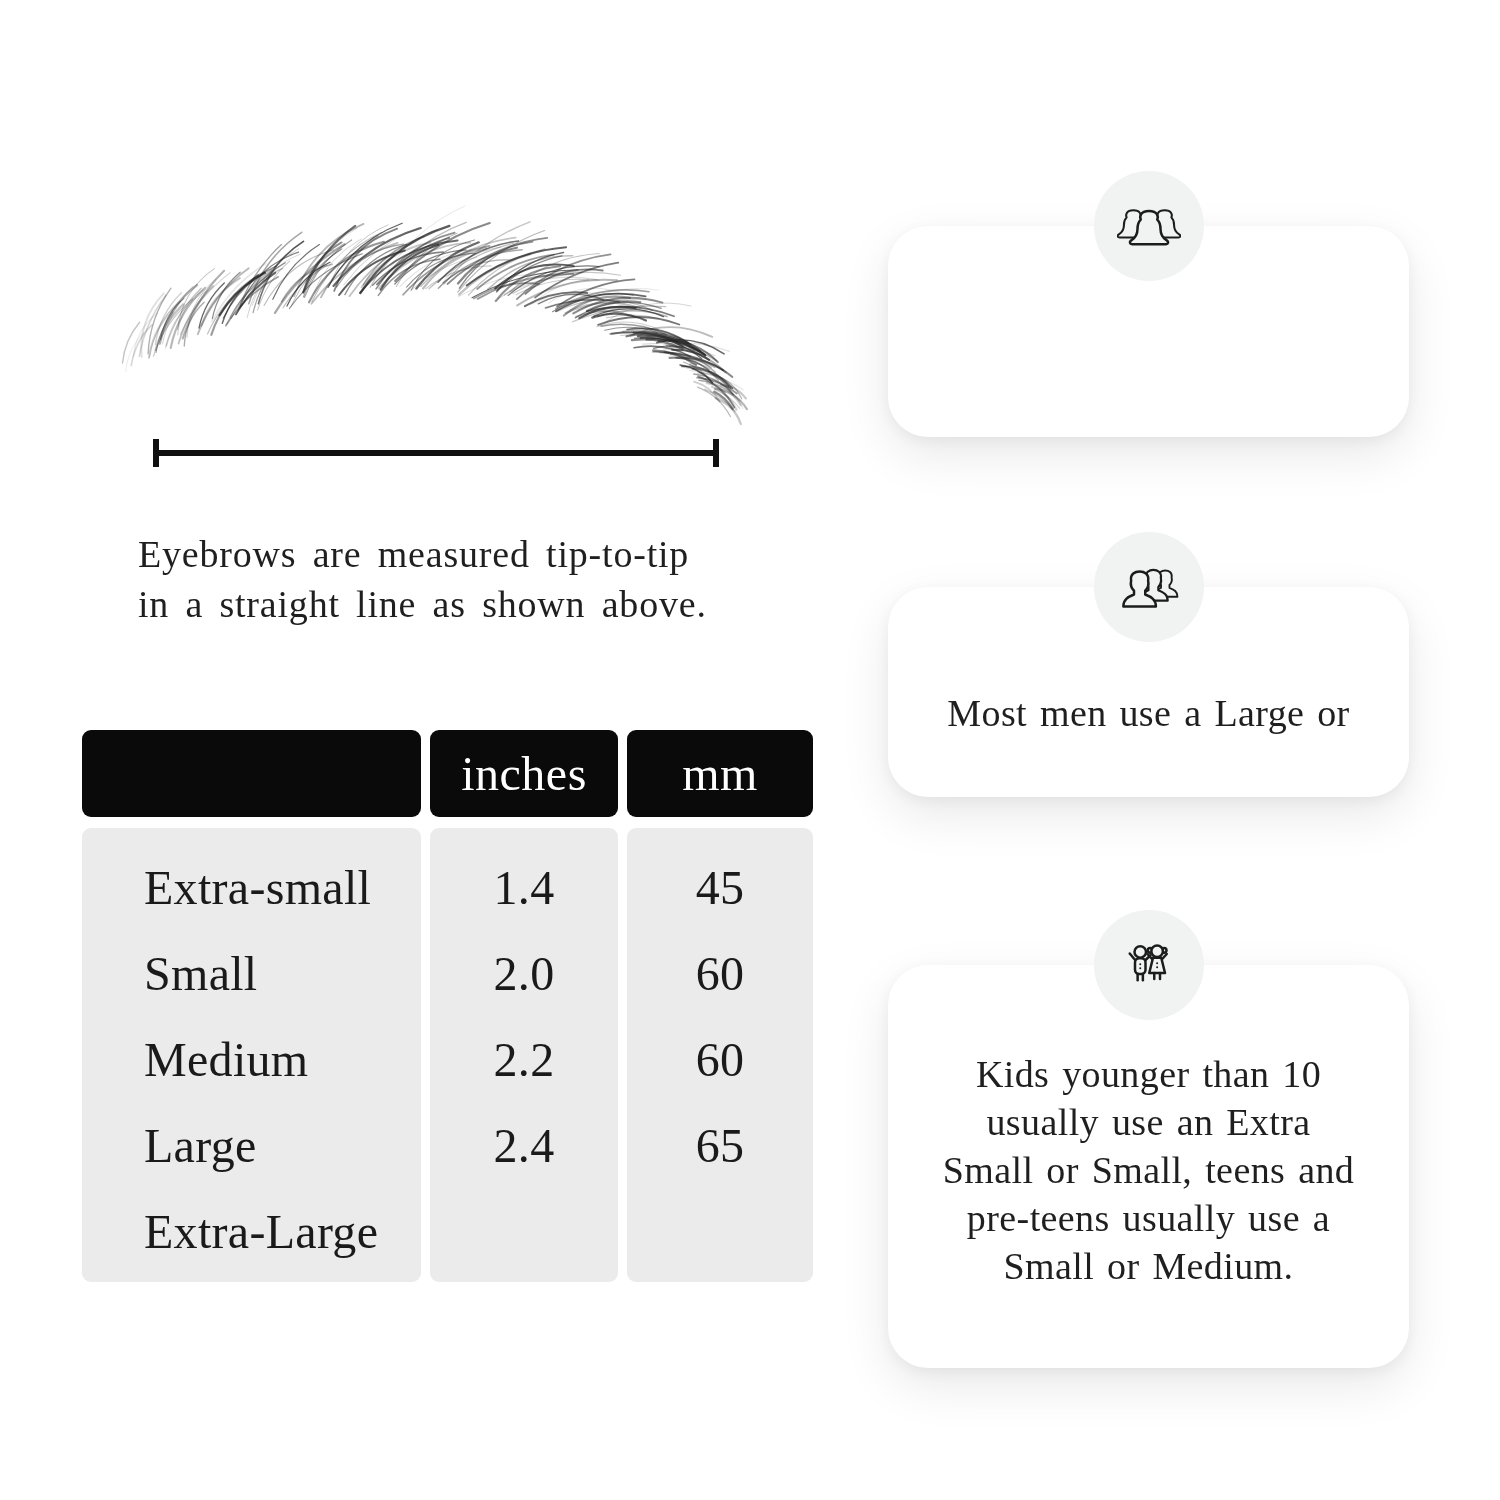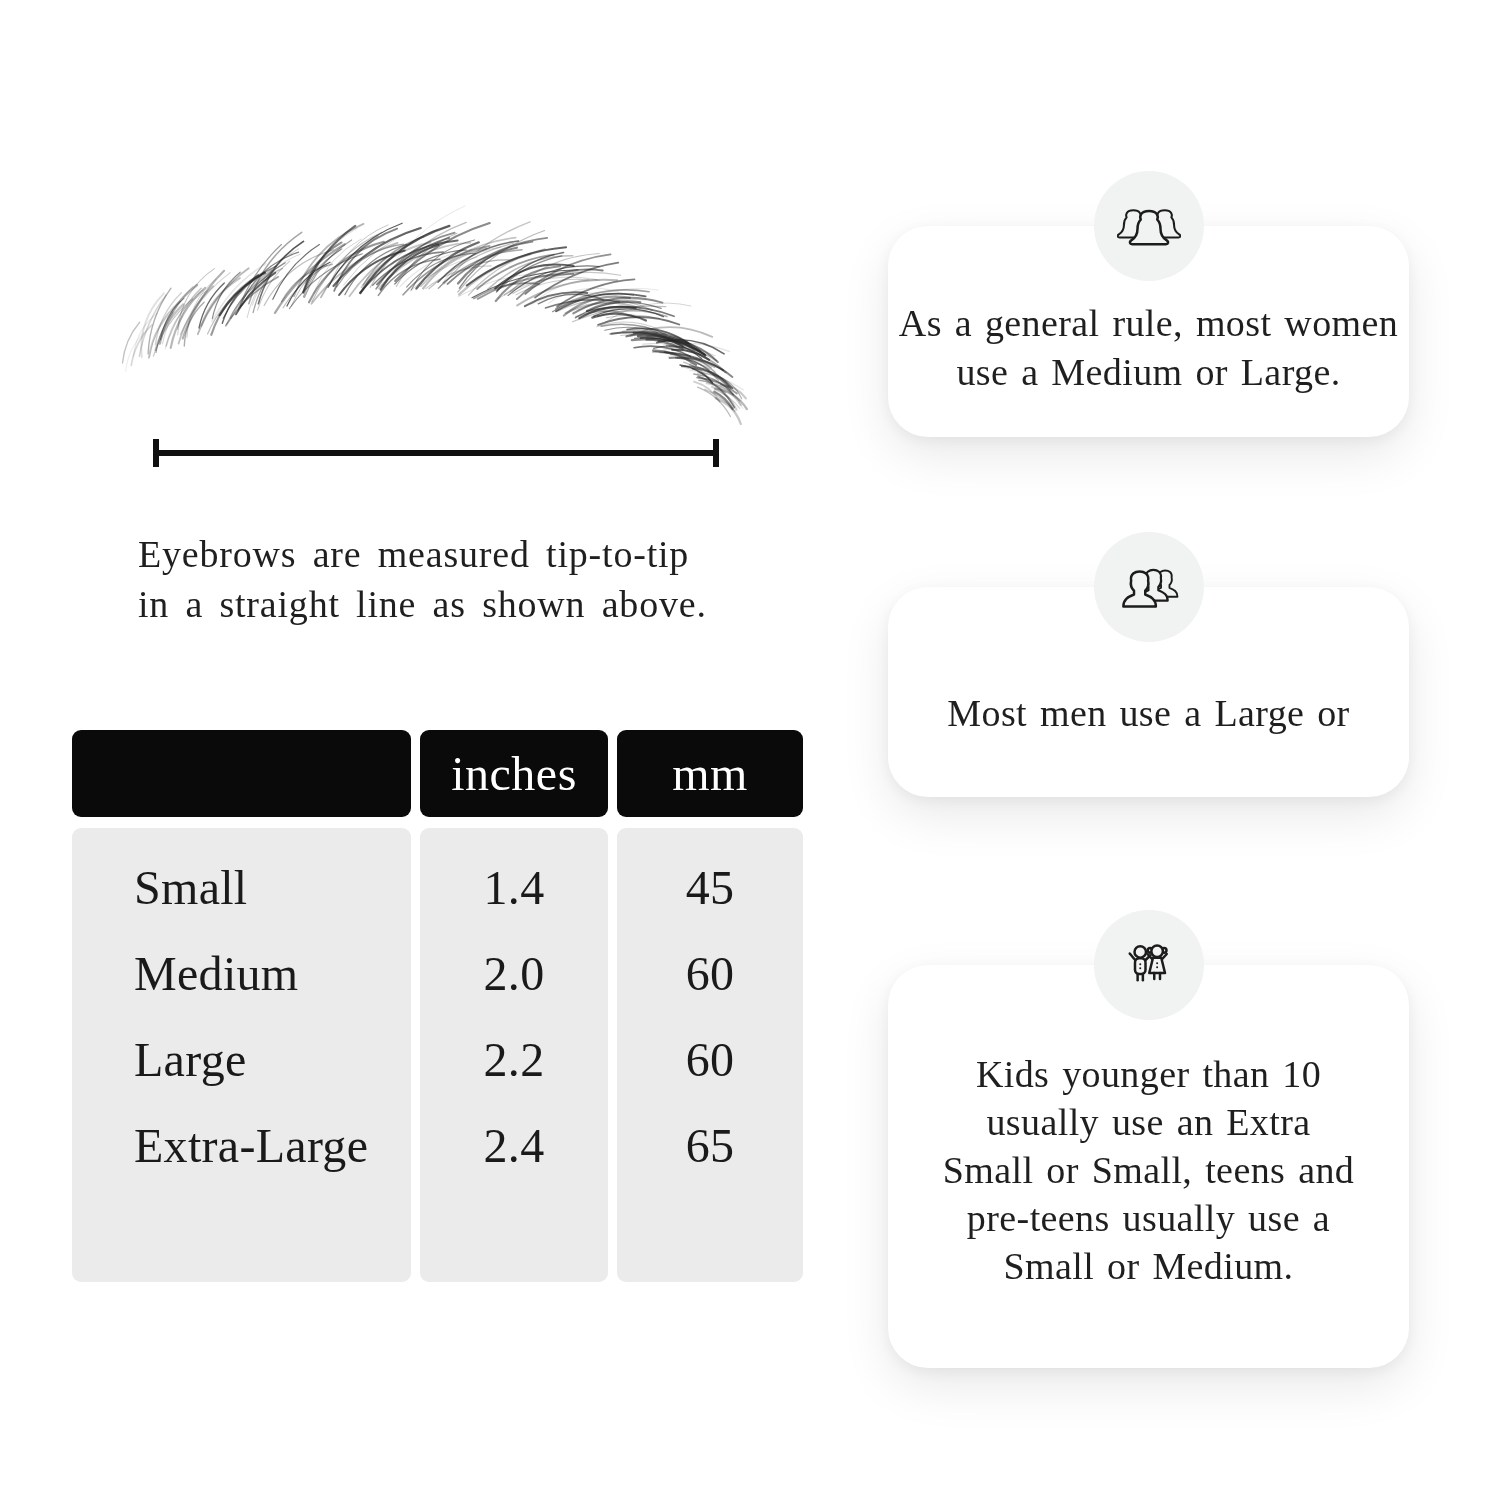--- a/index.html
+++ b/index.html
@@ -14,21 +14,21 @@
   .measure .tick{position:absolute;top:0;width:6px;height:28px;background:#101010;}
   .measure .tick.left{left:0;}
   .measure .tick.right{right:0;}
   .caption{
     position:absolute;left:138px;top:529px;width:620px;margin:0;
     font-size:38px;line-height:50px;letter-spacing:0.8px;word-spacing:6px;color:#1f1f1f;
   }
   .caption .ln{display:block;}
   
   .size-table{
-    position:absolute;left:72px;top:730px;
+    position:absolute;left:82px;top:730px;
     display:grid;grid-template-columns:339px 188px 186px;grid-template-rows:87px 454px;
     column-gap:9px;row-gap:11px;
   }
   .th{
     background:#0a0a0a;color:#ffffff;border-radius:9px;
     display:flex;align-items:center;justify-content:center;
     font-size:48px;letter-spacing:0.5px;
   }
   .tbody-col{background:#ebebeb;border-radius:9px;padding-top:16px;}
   .tcell{height:86px;display:flex;align-items:center;font-size:48px;letter-spacing:0.3px;color:#1a1a1a;}
@@ -308,20 +308,21 @@
     <span class="ln">Eyebrows are measured tip-to-tip</span>
     <span class="ln">in a straight line as shown above.</span>
   </p>
 
   <div class="size-table">
     <div class="th"></div>
     <div class="th">inches</div>
     <div class="th">mm</div>
 
     <div class="tbody-col names">
+      <div class="tcell">Extra-small</div>
       <div class="tcell">Small</div>
       <div class="tcell">Medium</div>
       <div class="tcell">Large</div>
       <div class="tcell">Extra-Large</div>
     </div>
     <div class="tbody-col nums">
       <div class="tcell">1.4</div>
       <div class="tcell">2.0</div>
       <div class="tcell">2.2</div>
       <div class="tcell">2.4</div>
@@ -343,24 +344,20 @@
           </g>
           <g transform="translate(12.5,-1.5) scale(0.82)">
             <path class="st" d="M -13.5,13 L 13.5,13 C 15.5,13 16,11.2 14.2,10 C 10.5,7.6 9.2,4.6 9.2,0.8 C 9.2,-2.6 8.4,-4.8 6.6,-6.6 C 7.6,-8.8 7.2,-13.5 0,-13.5 C -7.2,-13.5 -7.6,-8.8 -6.6,-6.6 C -8.4,-4.8 -9.2,-2.6 -9.2,0.8 C -9.2,4.6 -10.5,7.6 -14.2,10 C -16,11.2 -15.5,13 -13.5,13 Z"></path>
           </g>
           <g transform="translate(0,1.5)">
             <path class="st" d="M -13.5,13 L 13.5,13 C 15.5,13 16,11.2 14.2,10 C 10.5,7.6 9.2,4.6 9.2,0.8 C 9.2,-2.6 8.4,-4.8 6.6,-6.6 C 7.6,-8.8 7.2,-13.5 0,-13.5 C -7.2,-13.5 -7.6,-8.8 -6.6,-6.6 C -8.4,-4.8 -9.2,-2.6 -9.2,0.8 C -9.2,4.6 -10.5,7.6 -14.2,10 C -16,11.2 -15.5,13 -13.5,13 Z"></path>
           </g>
         </g>
       </svg>
     </div>
-    <p>
-      <span class="ln">As a general rule, most women</span>
-      <span class="ln">use a Medium or Large.</span>
-    </p>
   </div>
 
   <div class="card card--men">
     <div class="icon-circle">
       <svg class="icon-svg" viewBox="0 0 48 48" aria-label="men-group-icon">
         <g transform="translate(24,25)">
           <g transform="translate(13,-3) scale(0.75)">
             <path class="st" d="M -13,13 L 13,13 C 13,7.5 9.5,5.5 4.5,3.5 L 4.5,0.5 C 6.5,-1.5 7.5,-4.5 6.8,-7.5 C 7.8,-13 3.5,-15 0,-15 C -3.5,-15 -7.8,-13 -6.8,-7.5 C -7.5,-4.5 -6.5,-1.5 -4.5,0.5 L -4.5,3.5 C -9.5,5.5 -13,7.5 -13,13 Z"></path>
           </g>
           <g transform="translate(3.5,-1.5) scale(0.88)">

